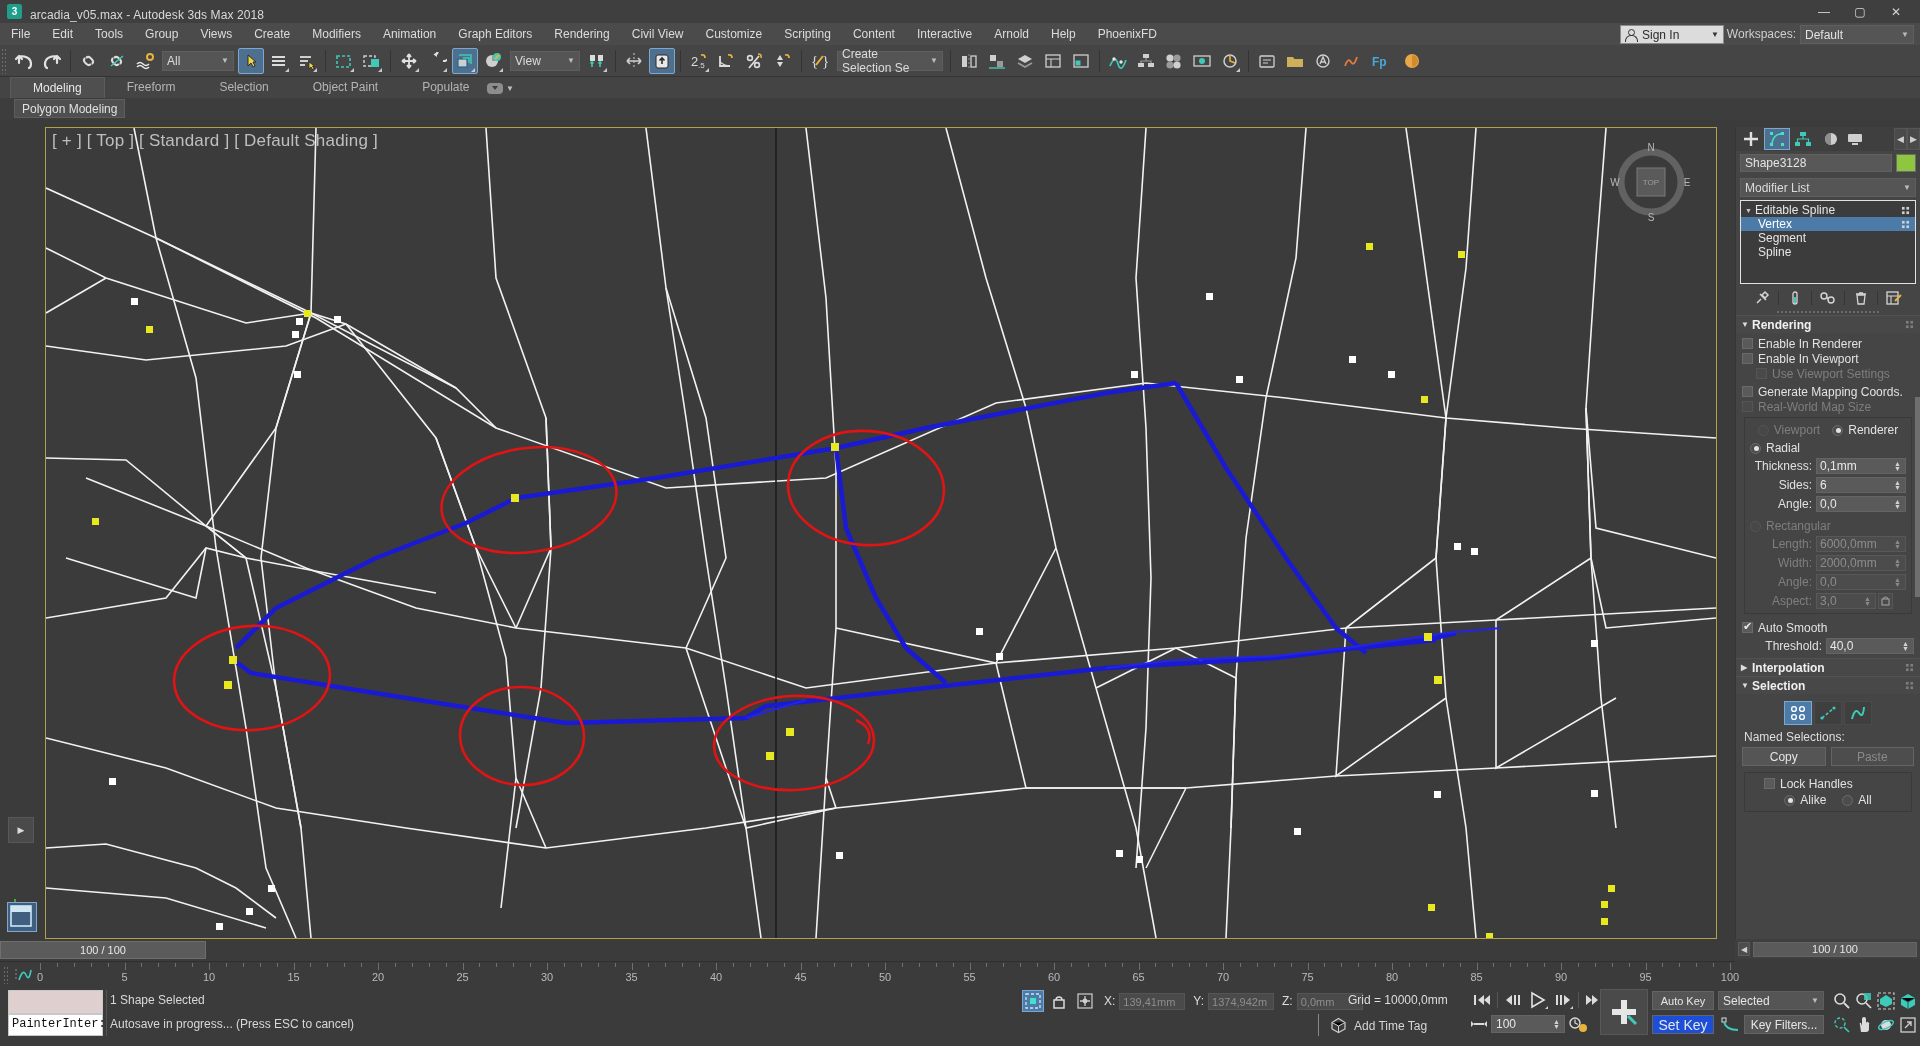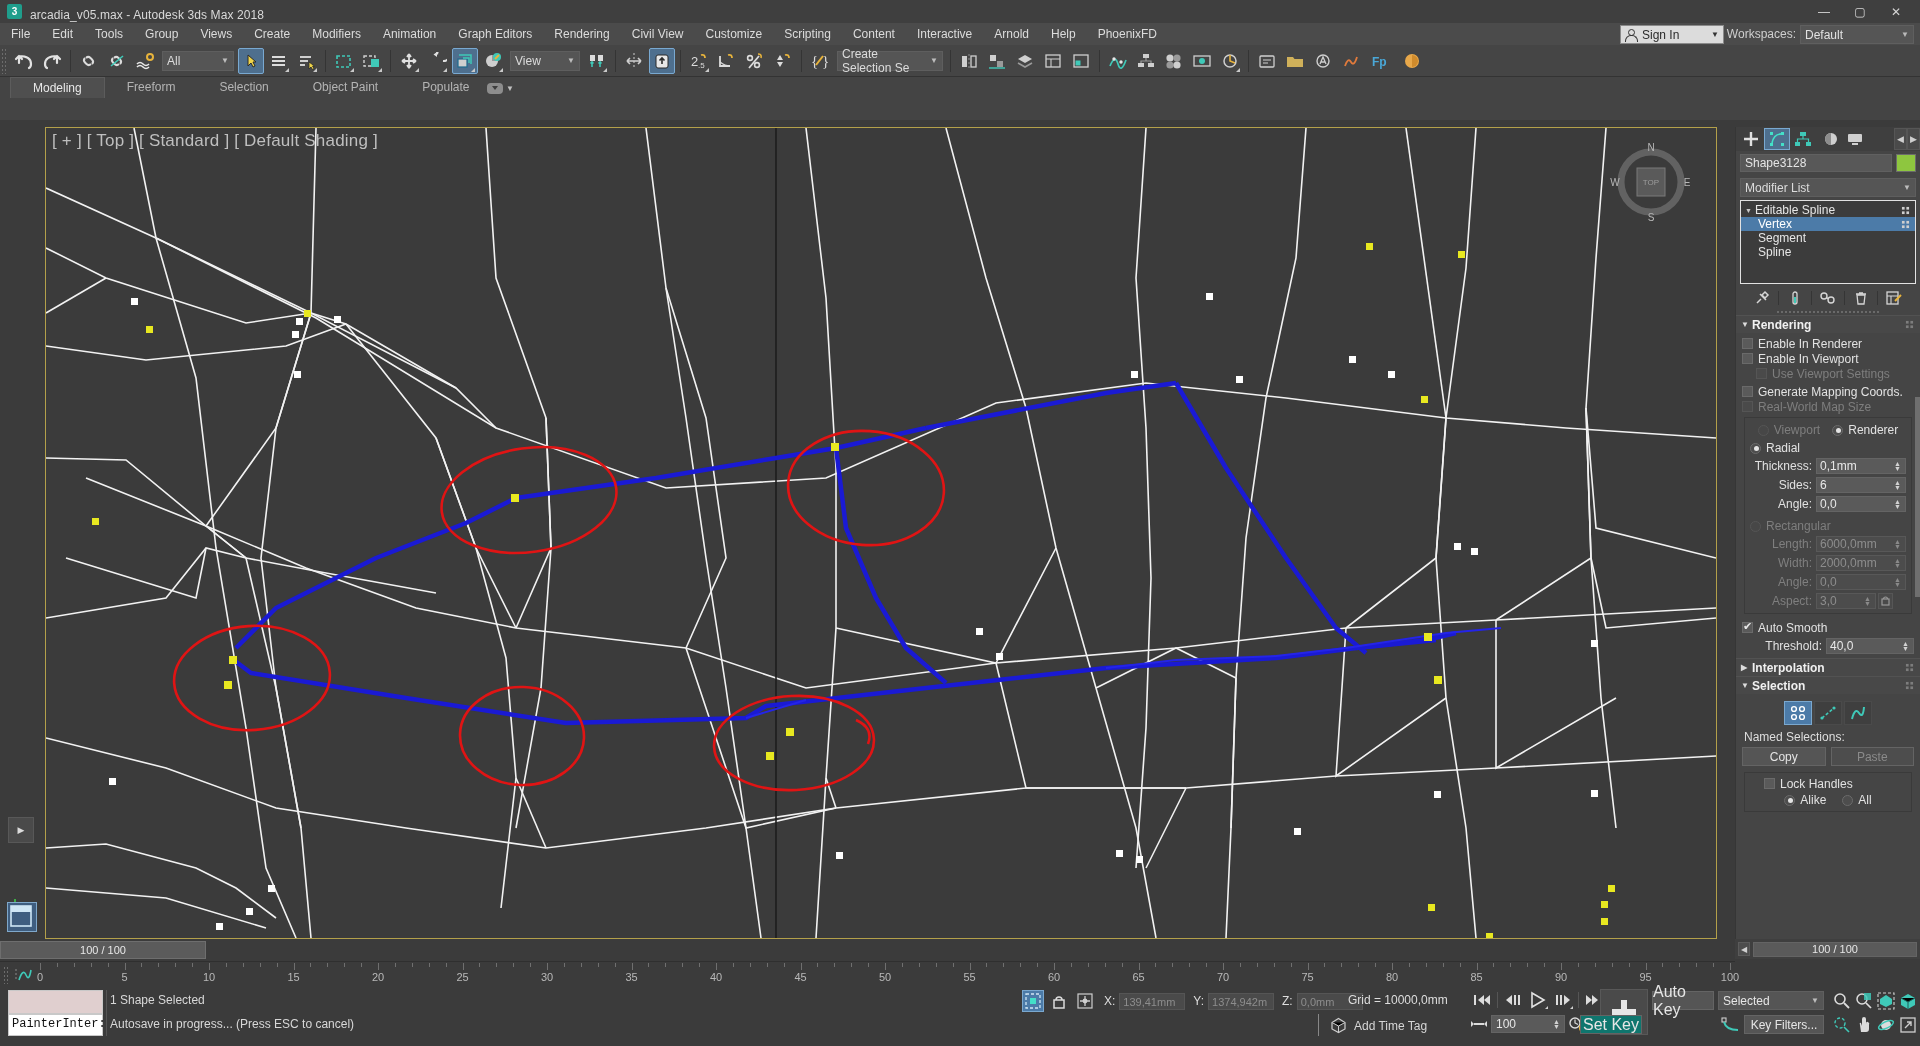--- a/index.html
+++ b/index.html
@@ -256,24 +256,24 @@
   .pbsep { width:1px; height:16px; background:#555; margin:0 2px; }
   .frame-row { position: absolute; left: 1470px; top: 28px; display: flex; align-items: center; gap: 3px; }
   .frame-field { width: 74px; height: 18px; background: #5a5a5a; border: 1px solid #646464;
      font-size: 12px; color: #e8e8e8; padding: 0 4px; display:flex; align-items:center; }
   .frame-field .arrows { margin-left:auto; font-size:7px; color:#d2d2d2; line-height:5px;
      display:flex; flex-direction:column; }
 
   .keyarea { position: absolute; left: 1600px; top: 2px; width: 48px; height: 46px;
      background: #4a4a4a; border: 1px solid #585858; display:flex; align-items:center; justify-content:center; }
   .autokey { position: absolute; left: 1652px; top: 4px; width: 62px; height: 19px;
-     background: #555; border: 1px solid #646464; font-size: 16px; color: #e6e6e6;
+     background: #555; border: 1px solid #646464; font-size: 11px; color: #e6e6e6;
      display:flex; align-items:center; justify-content:center; }
-  .setkey { position: absolute; left: 1580px; top: 28px; width: 62px; height: 19px;
-     background: #0f766e; border: 1px solid #646464; font-size: 16px; color: #e6e6e6;
+  .setkey { position: absolute; left: 1652px; top: 28px; width: 62px; height: 19px;
+     background: #1d4ed8; border: 1px solid #646464; font-size: 14px; color: #e6e6e6;
      display:flex; align-items:center; justify-content:center; }
   .selcombo { position: absolute; left: 1718px; top: 4px; width: 106px; height: 19px;
      background: #555; border: 1px solid #5f5f5f; font-size: 12px; color: #e6e6e6;
      display:flex; align-items:center; padding: 0 4px; }
   .selcombo .pip { margin-left:auto; font-size:8px; color:#bdbdbd; }
   .keyfilters { position: absolute; left: 1744px; top: 28px; width: 80px; height: 19px;
      background: #555; border: 1px solid #646464; font-size: 12px; color: #e6e6e6;
      display:flex; align-items:center; justify-content:center; }
   .tangent { position: absolute; left: 1718px; top: 28px; width: 24px; height: 19px;
      display:flex; align-items:center; justify-content:center; }
@@ -602,20 +602,23 @@
     <div class="ribbon-tabs">
       <div class="rtab active">Modeling</div>
       <div class="rtab">Freeform</div>
       <div class="rtab">Selection</div>
       <div class="rtab">Object Paint</div>
       <div class="rtab">Populate</div>
     </div>
     <div class="ribbon-minbtn">
       <div class="ribbon-min-pill"></div>
       <span style="font-size:8px;color:#c0c0c0">▼</span>
+    </div>
+    <div class="ribbon-row2">
+      <div class="polybtn">Polygon Modeling</div>
     </div>
   </div>
 
   <div class="left-strip">
     <div class="ls-btn ls-expand">
       <span style="font-size:9px;color:#dcdcdc">▶</span>
     </div>
     <svg class="ls-axis" width="30" height="32">
       <path d="M6 28 L6 12" stroke="#3fc94a" stroke-width="1.6"></path>
       <path d="M6 28 L20 24" stroke="#c93f3f" stroke-width="1.6"></path>

